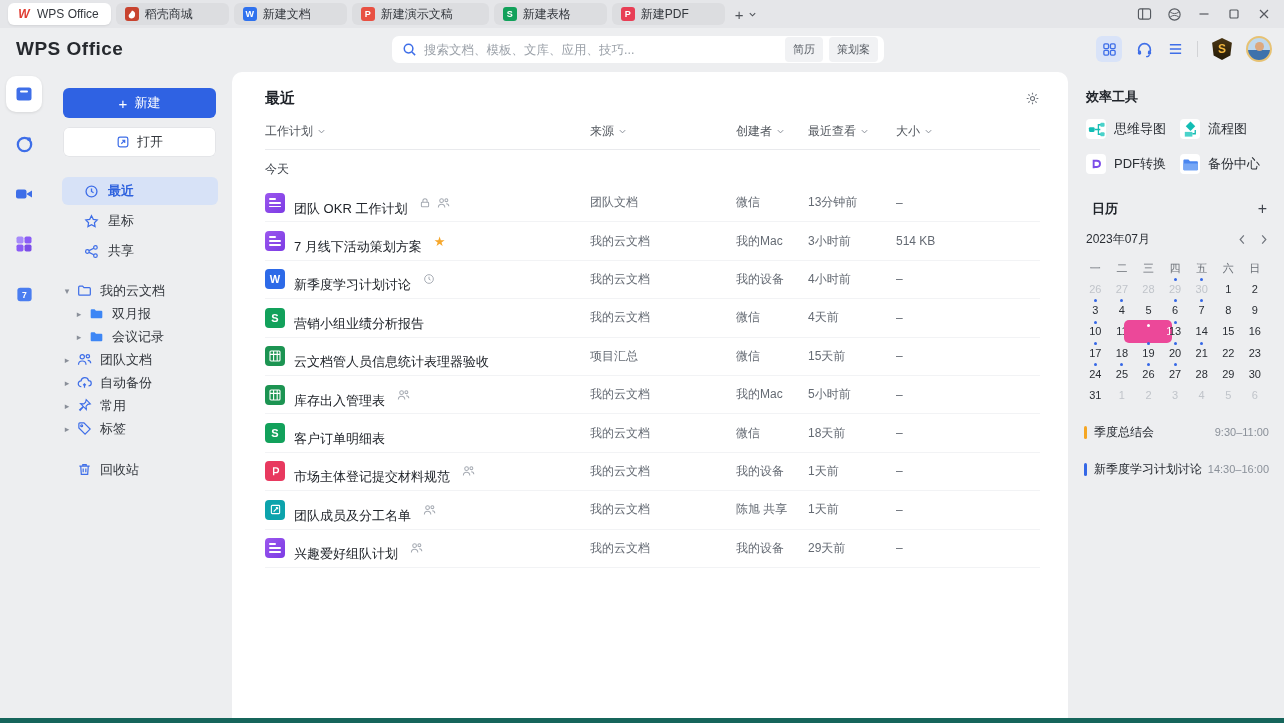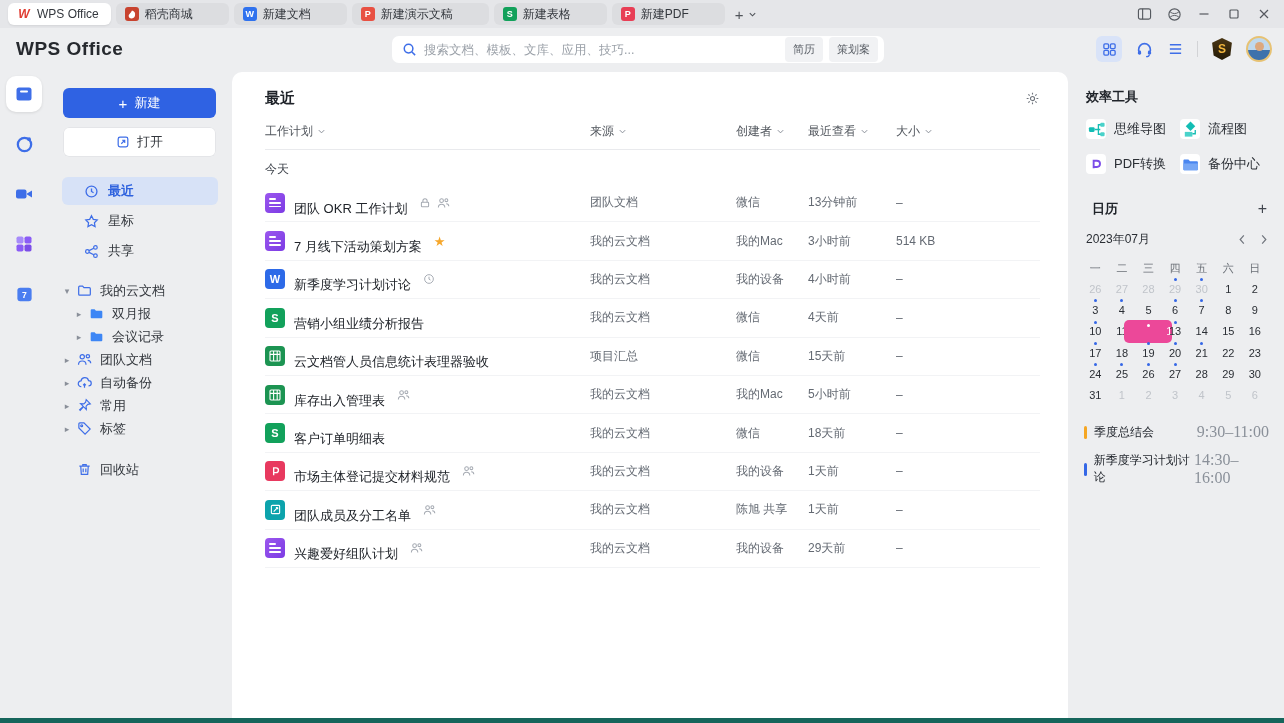--- a/index.html
+++ b/index.html
@@ -110,21 +110,21 @@
   .day.muted { color:#C0C4CA; }
   .day .dot { position:absolute; top:0px; left:50%; margin-left:-1.5px; width:3px; height:3px;
     border-radius:50%; background:#3467E6; }
   .day.sel .num { width:18px; height:23px; background:#ec4899; color:#fff; border-radius:5px;
     display:flex; align-items:center; justify-content:center;padding-left:48px; }
   .day.sel .dot { background:#fff; top:3.5px; z-index:1; }
   .events { margin:12px 0 0 4px; }
   .event { display:flex; align-items:center; height:21px; margin-bottom:7px;margin-top:16px; }
   .ebar { width:3px; height:13px; border-radius:2px; margin-right:7px; }
   .ename { font-size:12px; color:#23272E; }
-  .etime { margin-left:auto; font-size:16px; color:#8A9099;font-family:Liberation Serif, serif; }
+  .etime { margin-left:auto; font-size:11px; color:#8A9099; }
   
   .bottom-strip { position:absolute; left:0; bottom:0; width:1284px; height:5px; background:#16655B; }
   svg { display:block; }
 </style>
 </head>
 <body>
 
 <div class="titlebar">
   <div class="tabs" id="tabs">
       <div class="tab active">

